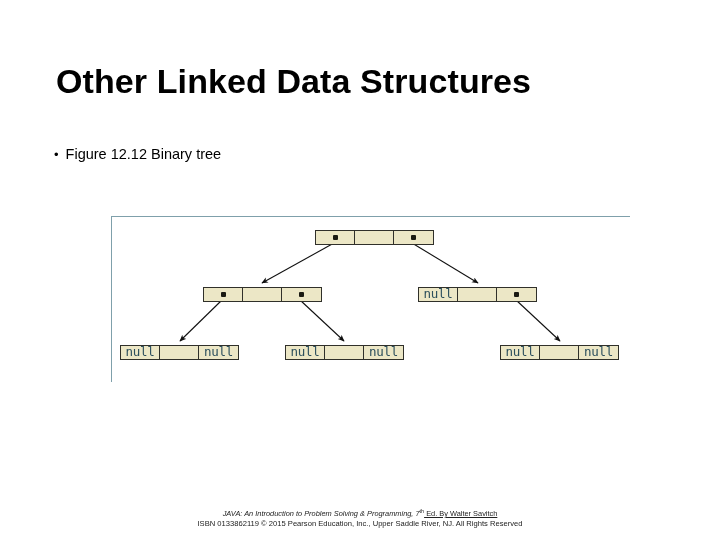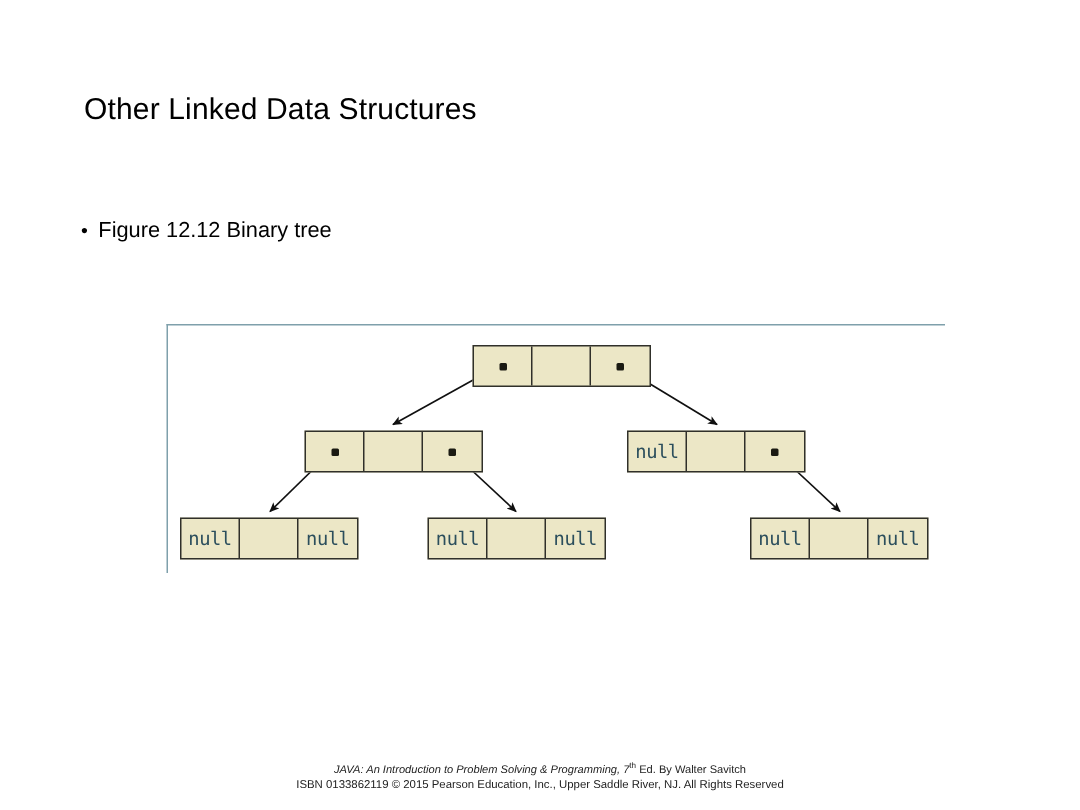--- a/index.html
+++ b/index.html
@@ -17,23 +17,23 @@
   .slide {
     position: absolute;
     left: 0; top: 0;
     width: 720px;
     height: 540px;
   }
   .title {
     position: absolute;
     left: 56px;
     top: 62px;
-    font-size: 20px;
+    font-size: 34px;
     color: #000000;
-    font-weight: 400;
+    font-weight: 700;
     letter-spacing: 0.1px;
     white-space: nowrap;
   }
   .bullet-row {
     position: absolute;
     left: 54px;
     top: 146px;
     font-size: 14.5px;
     color: #000000;
     white-space: nowrap;
@@ -68,21 +68,21 @@
     left: 0;
     top: 0;
     width: 720px;
     height: 540px;
     pointer-events: none;
   }
 
   
   .node {
     position: absolute;
-    height: 28px;
+    height: 15px;
     display: flex;
     background: #ece7c6;
     border: 1.2px solid #30302a;
     box-sizing: border-box;
   }
   .cell {
     box-sizing: border-box;
     position: relative;
     display: flex;
     align-items: center;
@@ -118,21 +118,21 @@
     font-size: 7.4px;
     font-style: italic;
     line-height: 10px;
     white-space: nowrap;
   }
   .footer-line1 .sup {
     font-size: 5.4px;
     vertical-align: super;
     font-style: normal;
   }
-  .footer-line1 .nonital { font-style: normal; }
+  .footer-line1 .nonital { font-style: normal; text-decoration: underline; }
   .footer-line2 {
     font-size: 7.6px;
     line-height: 10px;
     white-space: nowrap;
   }
 </style>
 </head>
 <body>
 
 <div class="slide">

